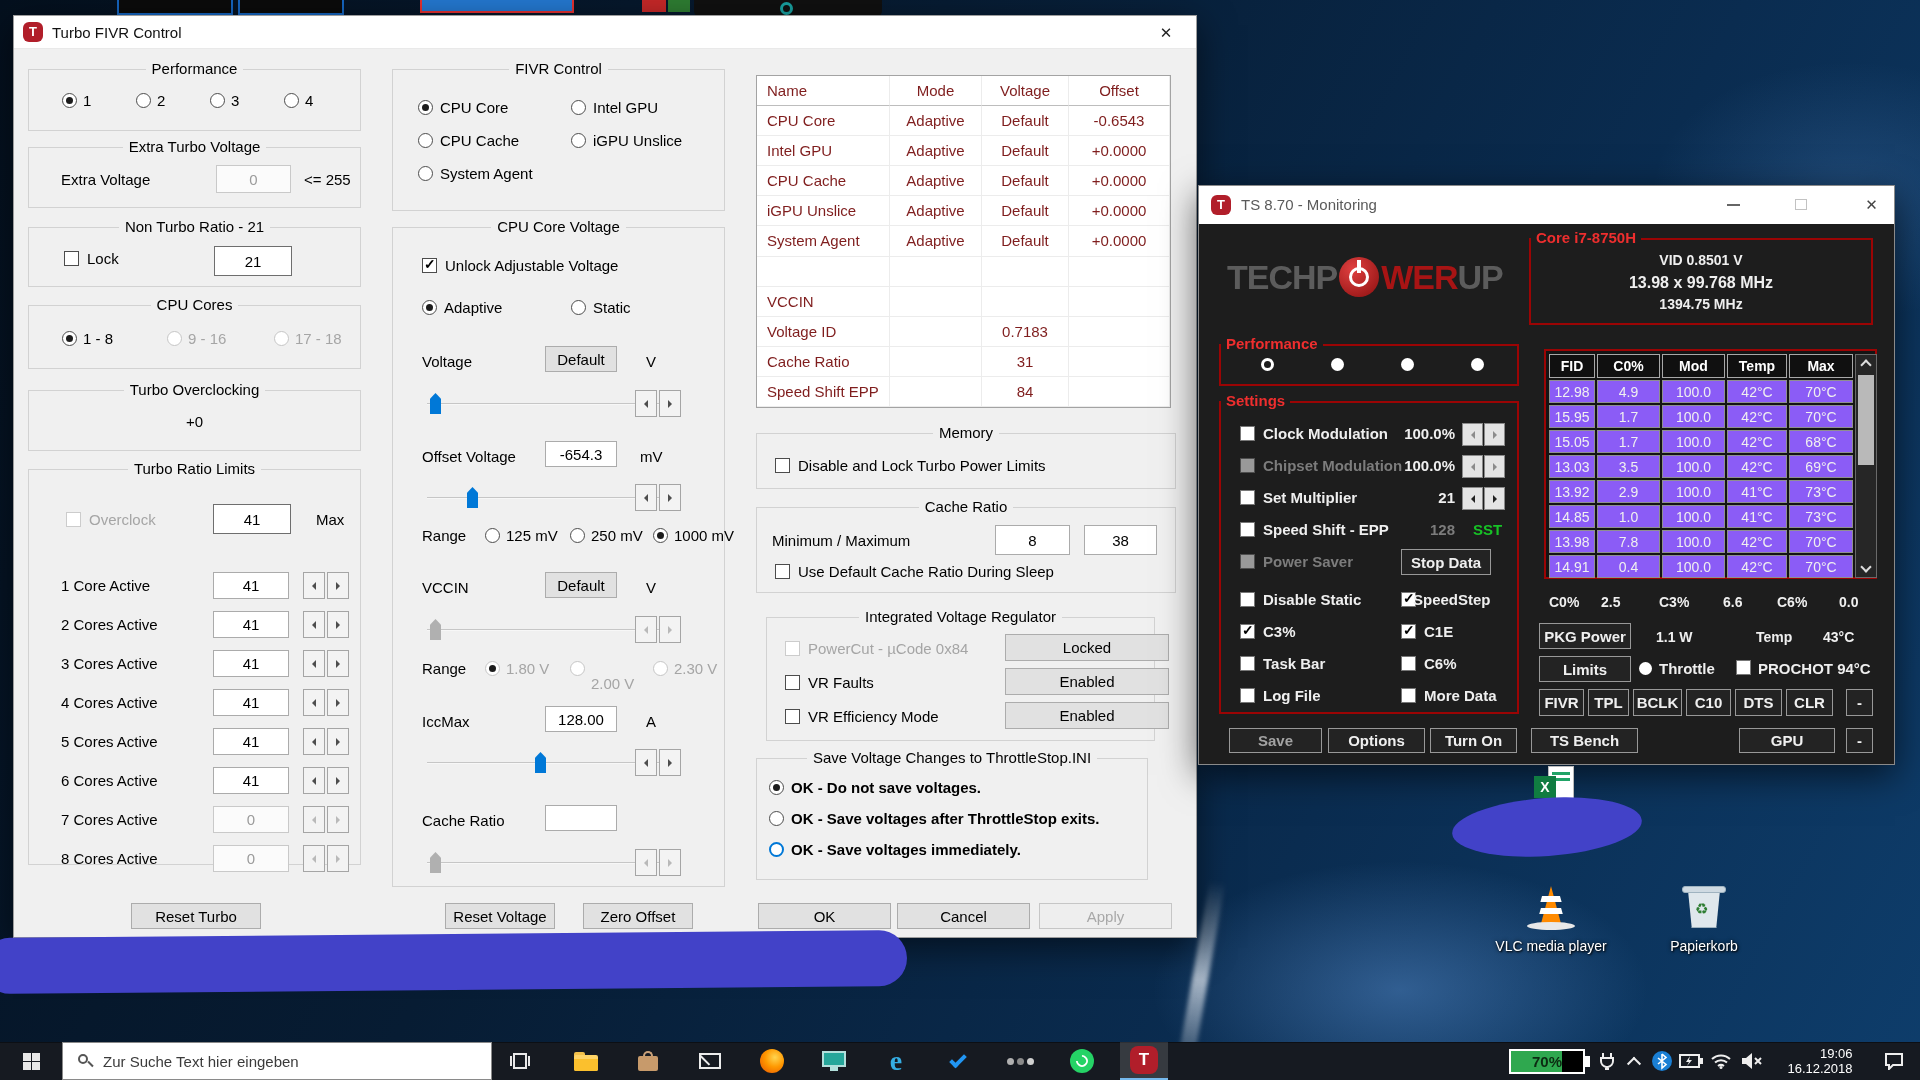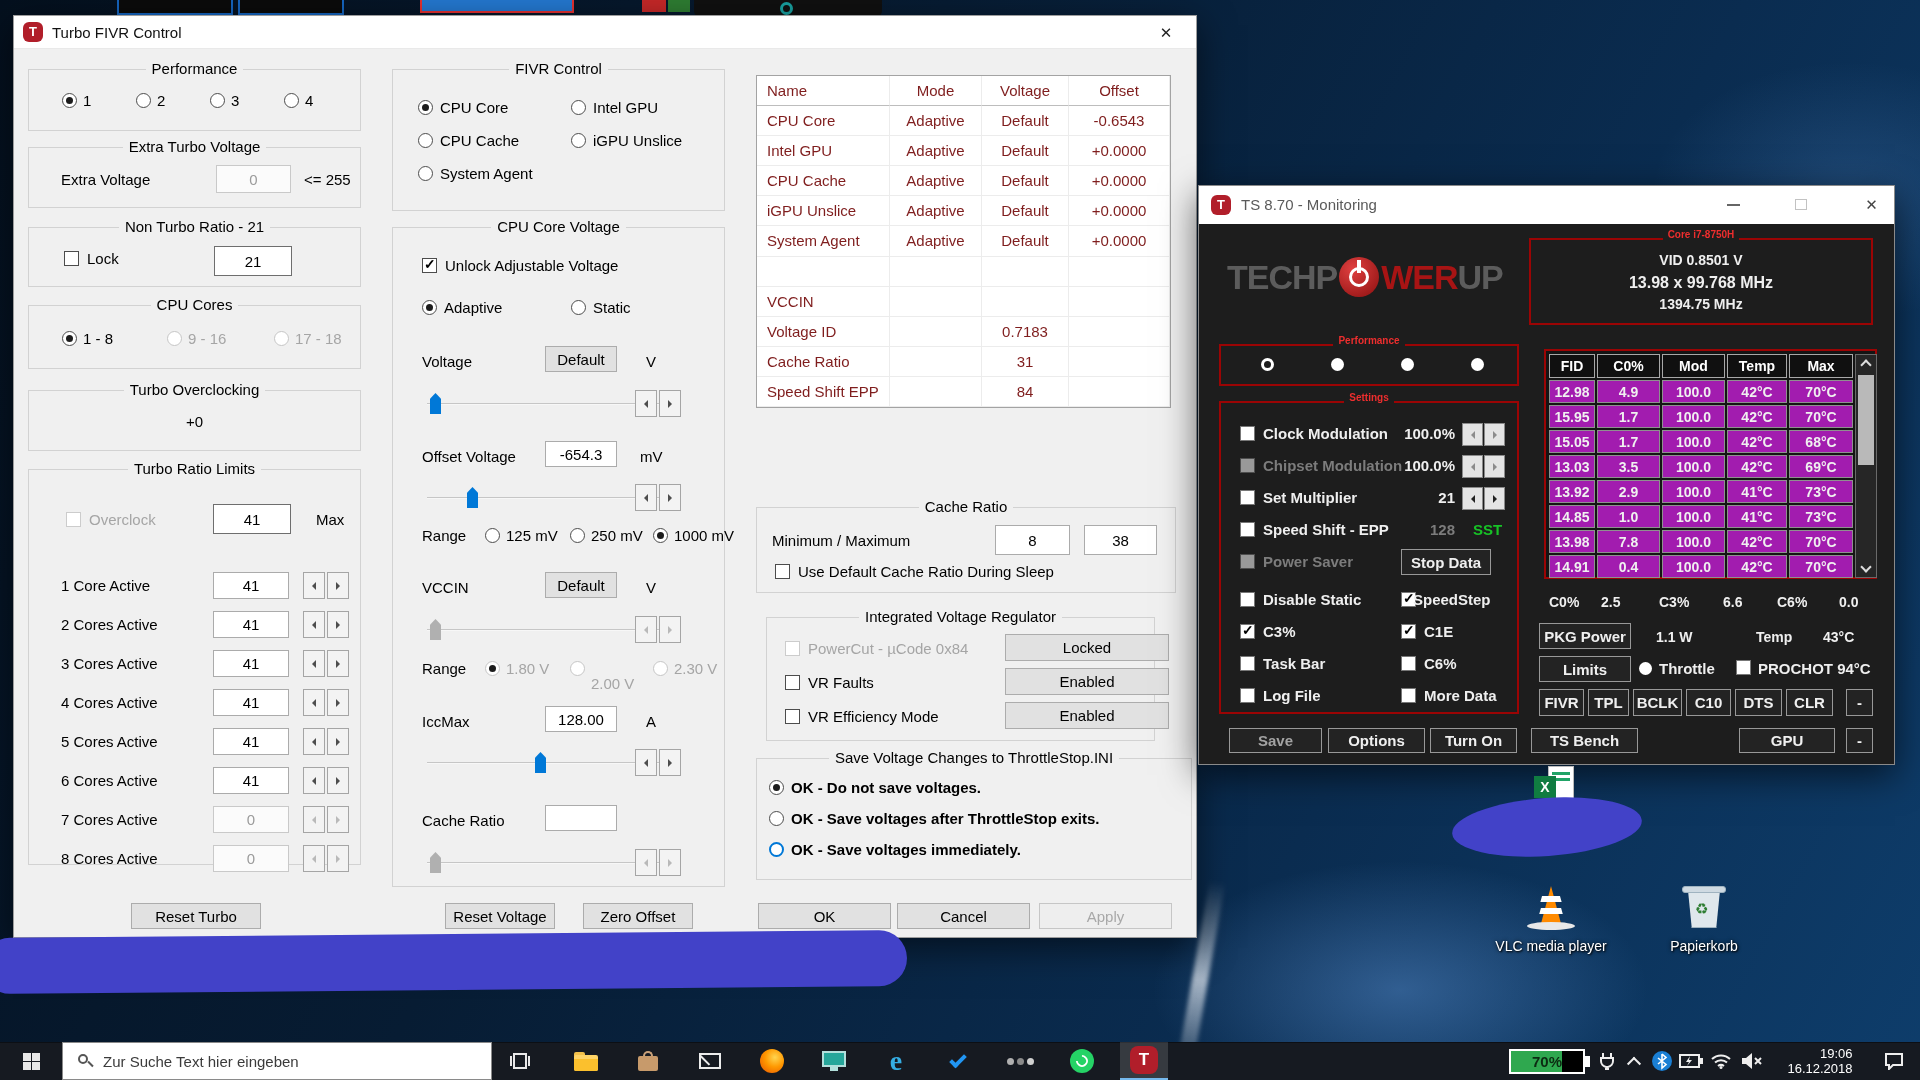--- a/index.html
+++ b/index.html
@@ -47,41 +47,41 @@
     grid-template-columns:133px 92px 87px 101px;grid-template-rows:repeat(11,1fr)}
   .lc{font-size:15px;color:#7f1d1d;display:flex;align-items:center;justify-content:center;
     border-bottom:1px solid #ececec;border-right:1px solid #ececec;white-space:nowrap;overflow:hidden}
   .lc.nm{justify-content:flex-start;padding-left:10px}
   .lc.hd{border-bottom:1px solid #bdbdbd}
   
   .dwin{position:absolute;background:#1d1d1d;border:1px solid #8a8a8a;box-shadow:0 10px 34px rgba(0,0,0,.6)}
   .dtbar{position:absolute;left:0;top:0;right:0;height:38px;background:#fff}
   .dtitle{position:absolute;font-size:15px;color:#5a5a5a;line-height:38px}
   .dgb{position:absolute;border:2px solid #9b0404}
-  .dgt{position:absolute;top:-11px;left:0;width:100%;text-align:center;font-size:10px;font-weight:bold;color:#ee2e2e}
+  .dgt{position:absolute;top:-11px;left:0;width:100%;font-size:15px;font-weight:bold;color:#ee2e2e}
   .dgt span{background:#1d1d1d;padding:0 5px}
   .dlbl{position:absolute;font-size:15px;font-weight:bold;color:#efefef;white-space:nowrap}
   .dlbl.gy{color:#7c7c7c}
   .dlbl.gn{color:#17c226}
   .dbtn{position:absolute;background:#232323;border:1px solid #989898;color:#efefef;font-weight:bold;font-size:15px;
     display:flex;align-items:center;justify-content:center;white-space:nowrap}
   .dbtn.gt2{color:#a3a3a3}
   .dcb{position:absolute;width:15px;height:15px;background:#fff;border:1px solid #777}
   .dcb.dim{opacity:.55}
   .dcb.chk::after{content:"✓";position:absolute;left:1px;top:-2px;font-size:14px;font-weight:bold;color:#000;line-height:14px}
   .drad{position:absolute;width:13px;height:13px;border-radius:50%;background:#fff}
   .drad.sel::after{content:"";position:absolute;inset:3px;background:#1d1d1d;border-radius:50%}
   .dsp{position:absolute;width:21px;height:23px;background:#e4e4e4;border:1px solid #8a8a8a}
   .dsp::after{content:"";position:absolute;top:50%;left:50%;border:4px solid transparent;transform:translate(-50%,-50%)}
   .dsp.l::after{border-right-color:#222;margin-left:-2px}
   .dsp.r::after{border-left-color:#222;margin-left:2px}
   .dsp.d::after{opacity:.45}
   .mtable{position:absolute;border:2px solid #9b0404;background:#141414;padding:3px;display:grid;
     grid-template-columns:46px 63px 63px 60px 64px 22px;grid-template-rows:24px repeat(8,23px);gap:2px}
-  .mc{background:#a21caf;border:1px solid #8f8f8f;color:#f0f0f0;font-weight:bold;font-size:14px;
+  .mc{background:#8b5cf6;border:1px solid #8f8f8f;color:#f0f0f0;font-weight:normal;font-size:14px;
     display:flex;align-items:center;justify-content:center;white-space:nowrap}
   .mh{background:#101010;border:1px solid #a8a8a8;color:#fff;font-weight:bold;font-size:14px;
     display:flex;align-items:center;justify-content:center}
   .mscroll{grid-row:1/10;grid-column:6;background:#262626;border:1px solid #6a6a6a;position:relative}
   .arrup,.arrdn{position:absolute;left:50%;width:8px;height:8px;border-top:2px solid #ddd;border-right:2px solid #ddd}
   .arrup{top:6px;transform:translateX(-50%) rotate(-45deg)}
   .arrdn{bottom:6px;transform:translateX(-50%) rotate(135deg)}
   .sthumb{position:absolute;left:2px;right:2px;top:20px;height:90px;background:#b9b9b9}
   
   .redact{position:absolute;background:#4242c8}
@@ -334,20 +334,25 @@
       <span class="lc nm">Cache Ratio</span>
       <span class="lc"></span>
       <span class="lc">31</span>
       <span class="lc"></span>
       <span class="lc nm">Speed Shift EPP</span>
       <span class="lc"></span>
       <span class="lc">84</span>
       <span class="lc"></span>
     </div>
 
+    <div class="gb" style="left:742px;top:417px;width:420px;height:56px">
+      <div class="gt"><span>Memory</span></div>
+      <span class="cb" style="left:18px;top:24px"></span>
+      <span class="lbl" style="left:41px;top:23px">Disable and Lock Turbo Power Limits</span>
+    </div>
 
     <div class="gb" style="left:742px;top:491px;width:420px;height:86px">
       <div class="gt"><span>Cache Ratio</span></div>
       <span class="lbl" style="left:15px;top:24px">Minimum / Maximum</span>
       <span class="tbox soft" style="left:238px;top:17px;width:75px;height:30px">8</span>
       <span class="tbox soft" style="left:327px;top:17px;width:73px;height:30px">38</span>
       <span class="cb" style="left:18px;top:56px"></span>
       <span class="lbl" style="left:41px;top:55px">Use Default Cache Ratio During Sleep</span>
     </div>
 
@@ -357,21 +362,21 @@
       <span class="lbl dis" style="left:41px;top:22px">PowerCut  -  µCode 0x84</span>
       <button class="btn" style="left:238px;top:16px;width:164px;height:27px">Locked</button>
       <span class="cb" style="left:18px;top:57px"></span>
       <span class="lbl" style="left:41px;top:56px">VR Faults</span>
       <button class="btn" style="left:238px;top:50px;width:164px;height:27px">Enabled</button>
       <span class="cb" style="left:18px;top:91px"></span>
       <span class="lbl" style="left:41px;top:90px">VR Efficiency Mode</span>
       <button class="btn" style="left:238px;top:84px;width:164px;height:27px">Enabled</button>
     </div>
 
-    <div class="gb" style="left:742px;top:742px;width:436px;height:122px">
+    <div class="gb" style="left:742px;top:742px;width:392px;height:122px">
       <div class="gt"><span>Save Voltage Changes to ThrottleStop.INI</span></div>
       <span class="rad sel" style="left:12px;top:21px"></span>
       <span class="lbl" style="left:34px;top:20px;font-weight:bold">OK - Do not save voltages.</span>
       <span class="rad" style="left:12px;top:52px"></span>
       <span class="lbl" style="left:34px;top:51px;font-weight:bold">OK - Save voltages after ThrottleStop exits.</span>
       <span class="rad blue" style="left:12px;top:83px"></span>
       <span class="lbl" style="left:34px;top:82px;font-weight:bold">OK - Save voltages immediately.</span>
     </div>
 
     <button class="btn" style="left:744px;top:887px;width:133px;height:26px">OK</button>

